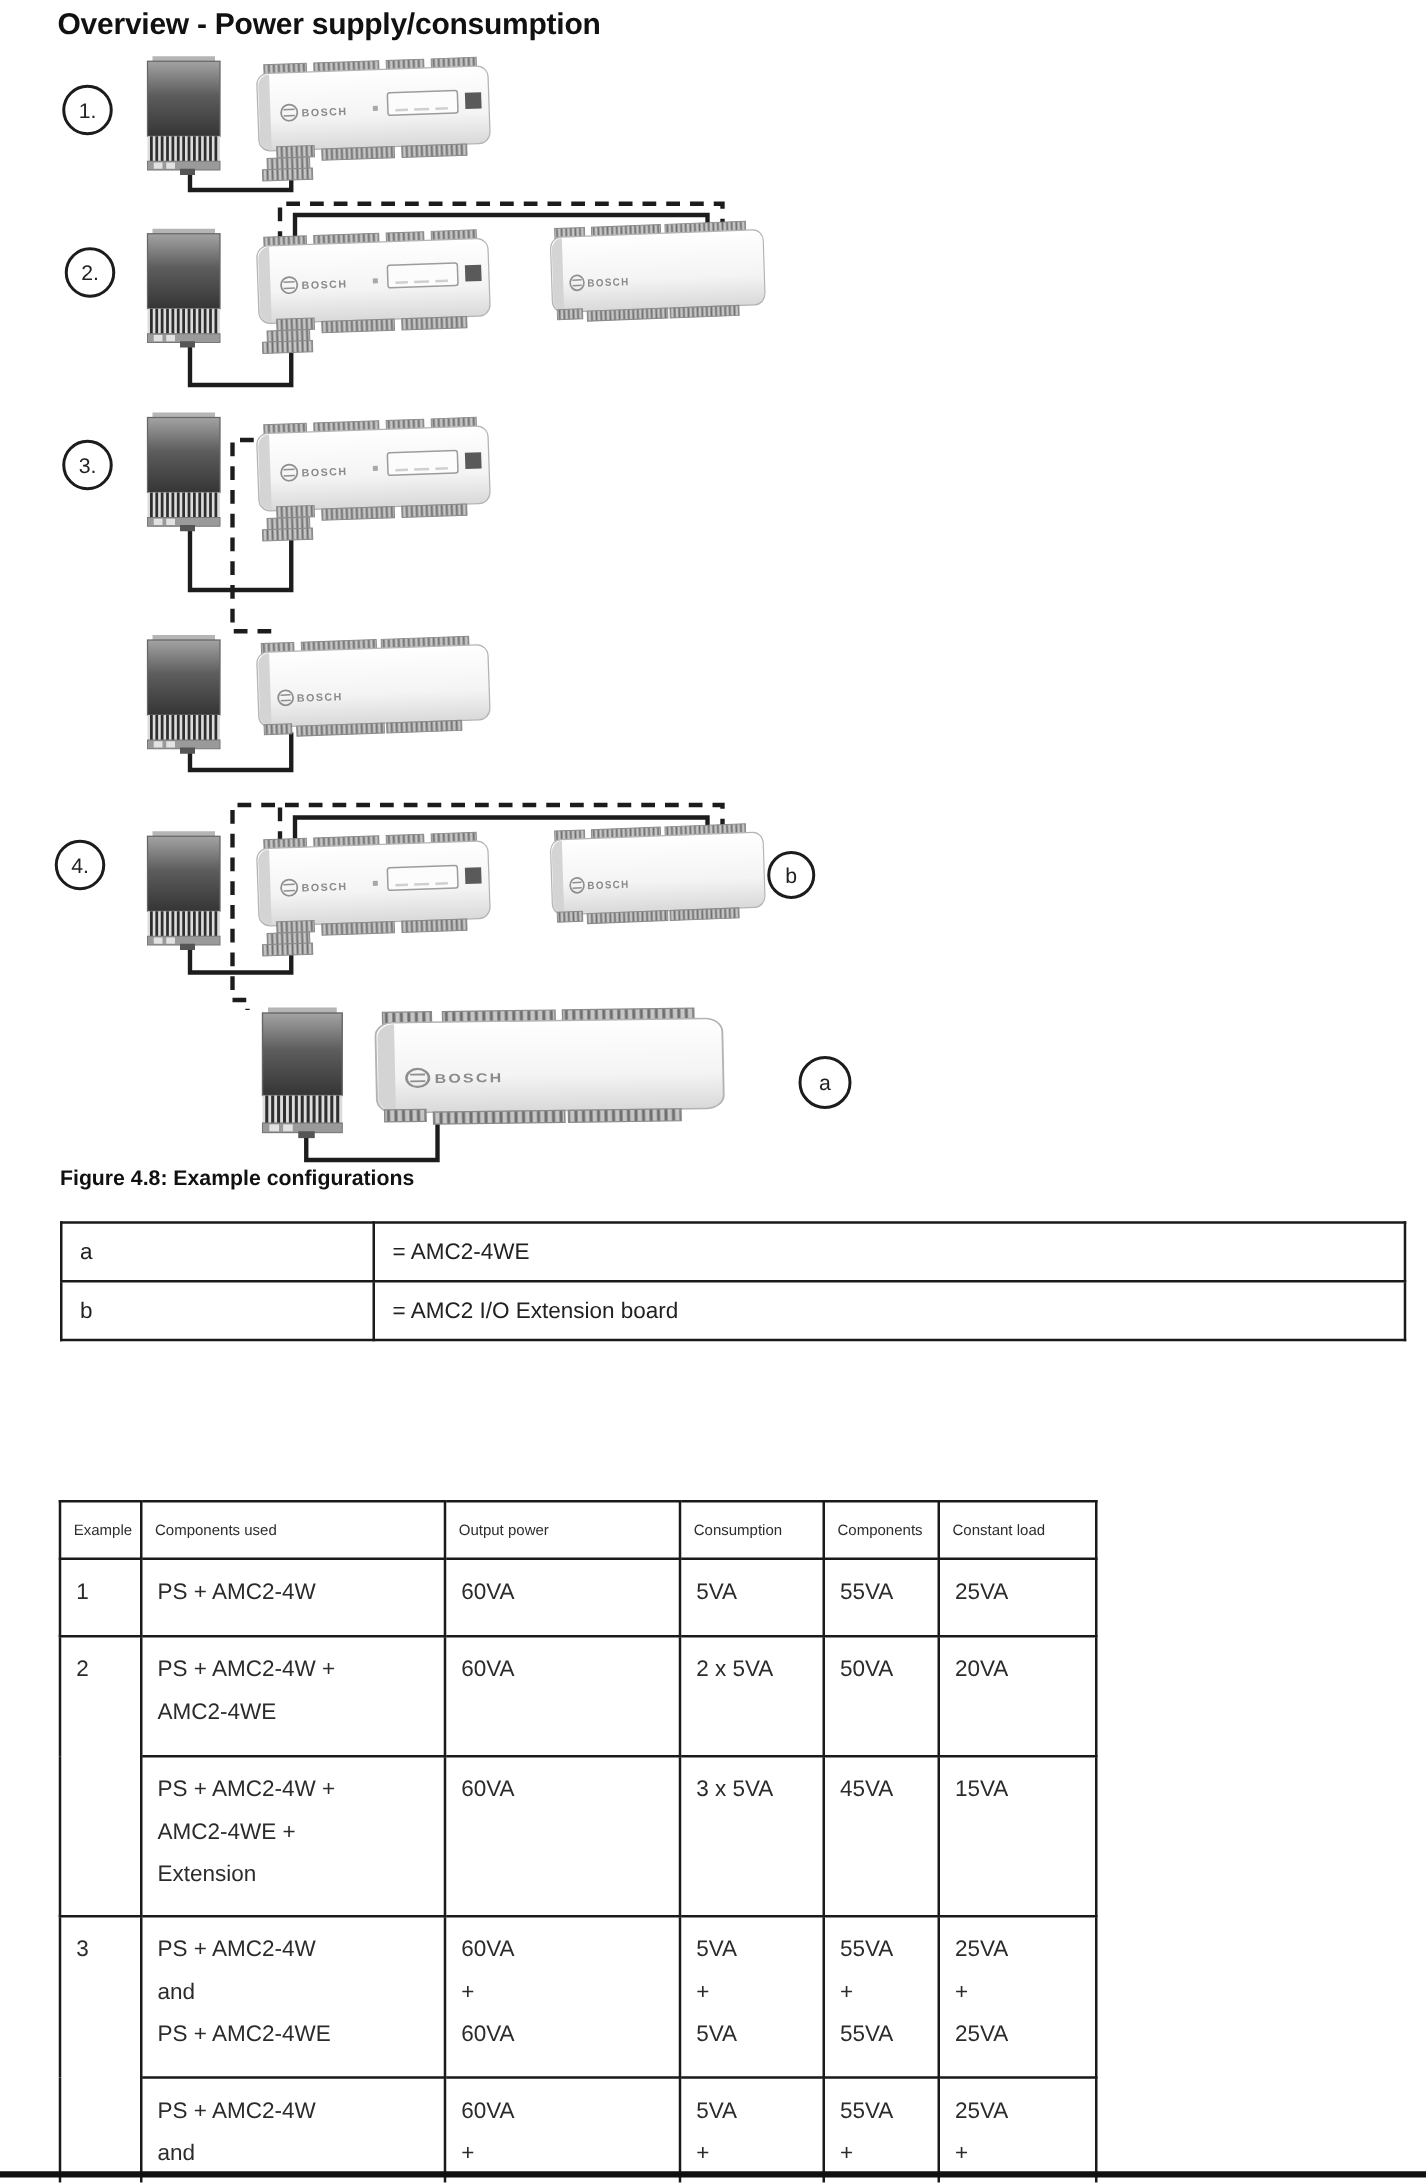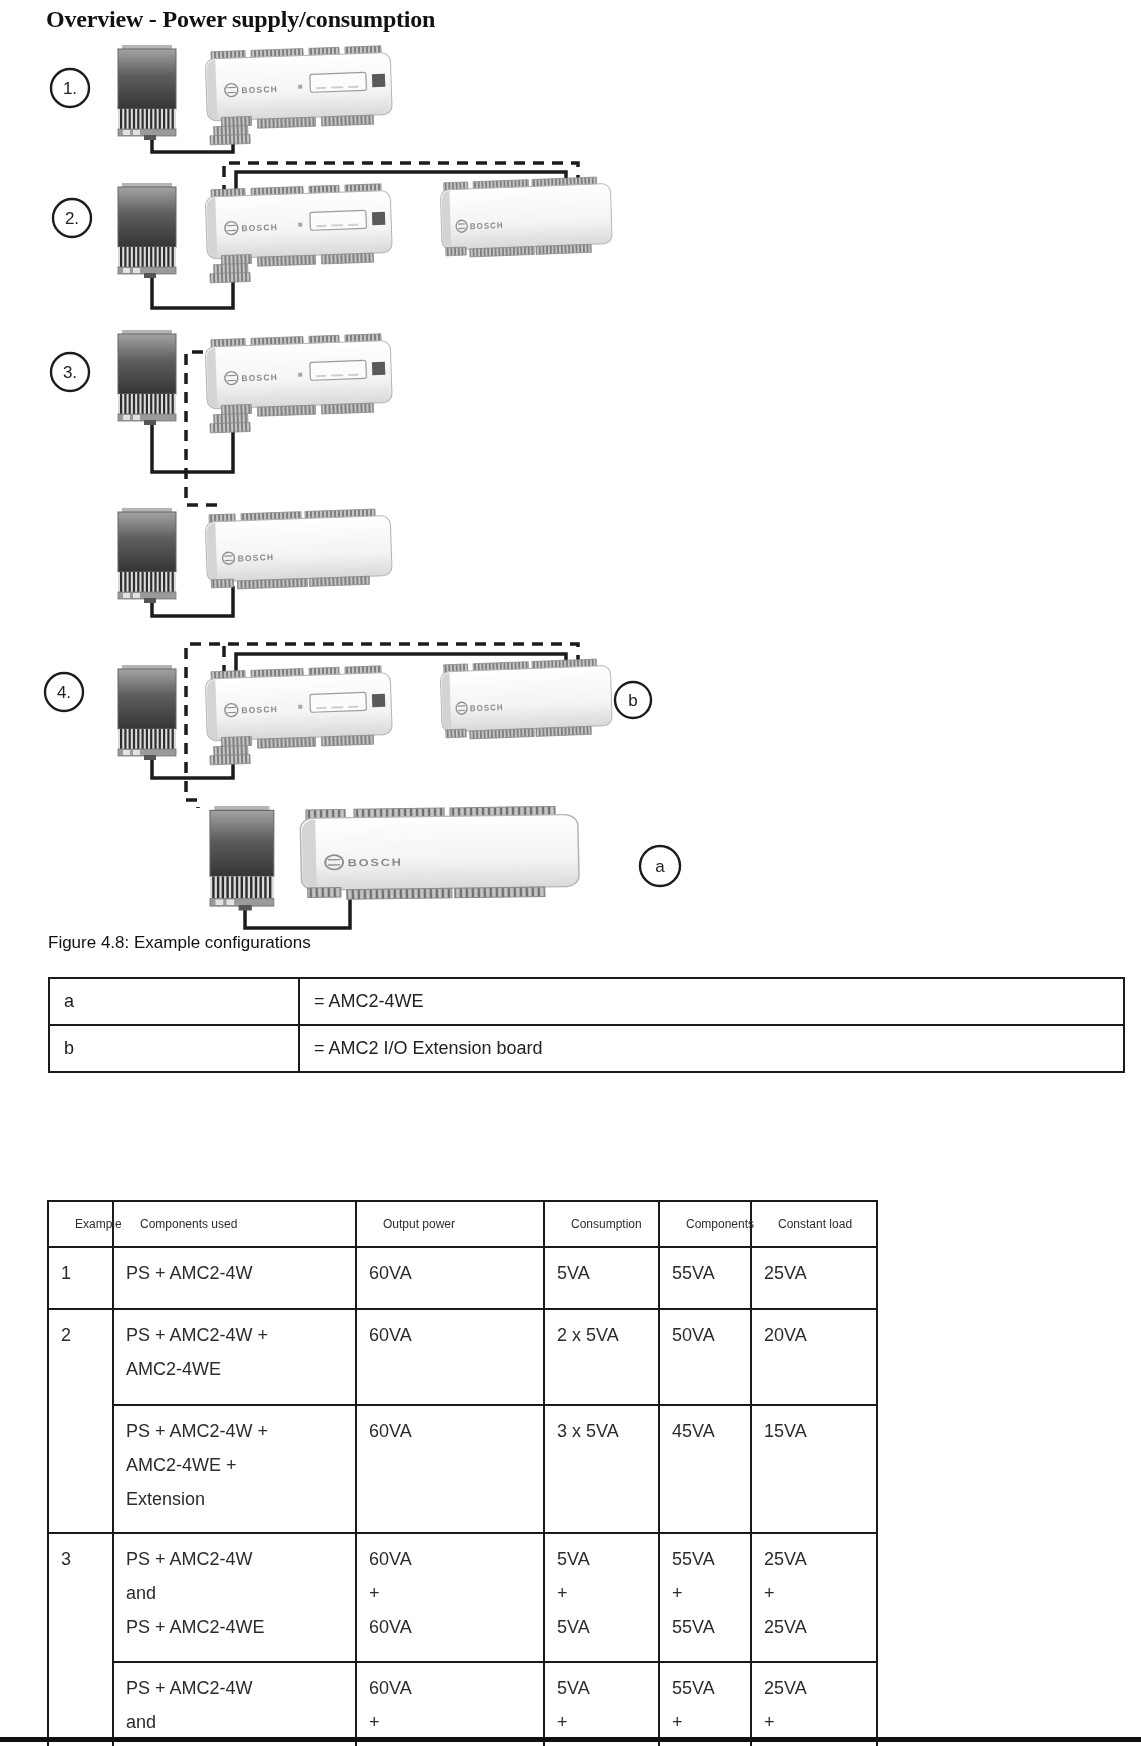--- a/index.html
+++ b/index.html
@@ -5,39 +5,38 @@
   html,body{margin:0;padding:0;}
   body{
     width:1141px;height:1746px;position:relative;overflow:hidden;
     background:#ffffff;color:#1a1a1a;
     font-family:"Liberation Sans","DejaVu Sans",sans-serif;
   }
   .abs{position:absolute;}
   #page-title{
     left:46px;top:6px;font-size:24px;font-weight:bold;color:#111;
     letter-spacing:-0.2px;
-    font-family:Liberation Serif, serif;
   }
   #figure-caption{
-    left:48px;top:933px;font-size:17px;font-weight:normal;color:#111;
+    left:48px;top:933px;font-size:17px;font-weight:bold;color:#111;
   }
   
   #legend-table{
     left:48px;top:977px;width:1077px;border-collapse:collapse;table-layout:fixed;
   }
   #legend-table td{
     border:2px solid #1a1a1a;height:45px;padding:0 0 0 14px;
     font-size:18px;color:#222;vertical-align:middle;background:#fff;
   }
   
   #consumption-table{
     left:47px;top:1200px;width:829px;border-collapse:collapse;table-layout:fixed;
   }
   #consumption-table th{
-    border:2px solid #1a1a1a;height:44px;padding:0 4px 0 26px;
+    border:2px solid #1a1a1a;height:44px;padding:0 4px 0 10px;
     font-size:12px;font-weight:normal;color:#2d2d2d;text-align:left;
     vertical-align:middle;background:#fff;
   }
   #consumption-table td{
     border:2px solid #1a1a1a;padding:8px 4px 0 12px;vertical-align:top;
     font-size:18px;color:#2b2b2b;background:#fff;
   }
   #consumption-table tr.r0 td{height:52px;}
   #consumption-table tr.r1 td{height:86px;}
   #consumption-table tr.r2 td{height:118px;}

